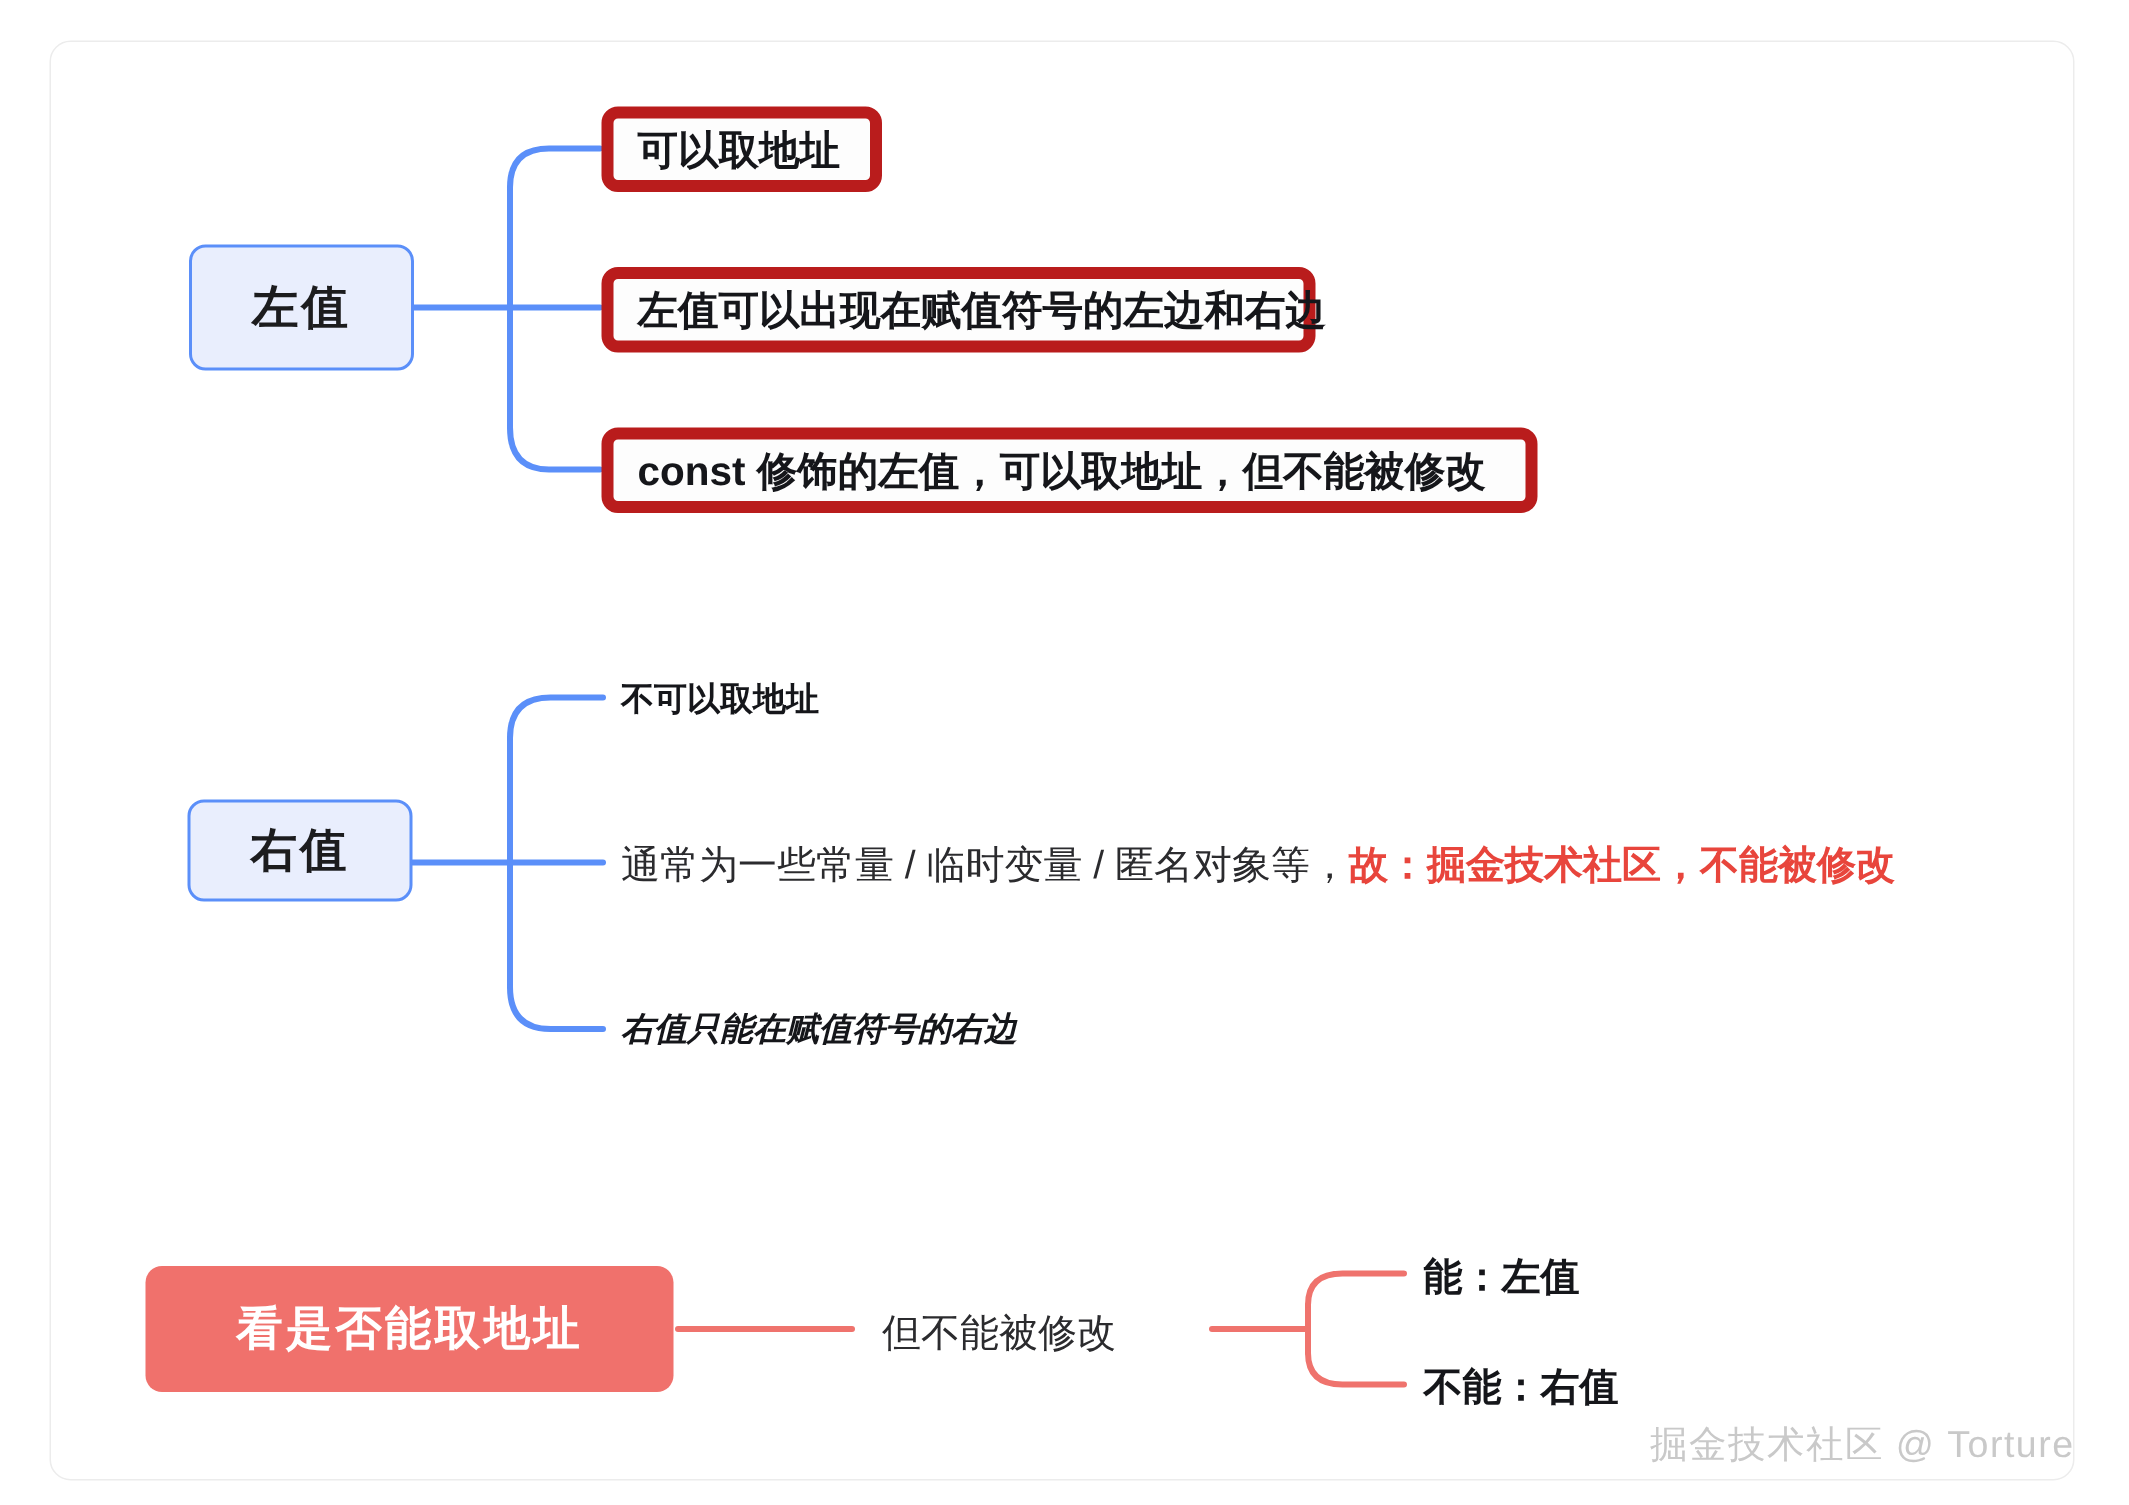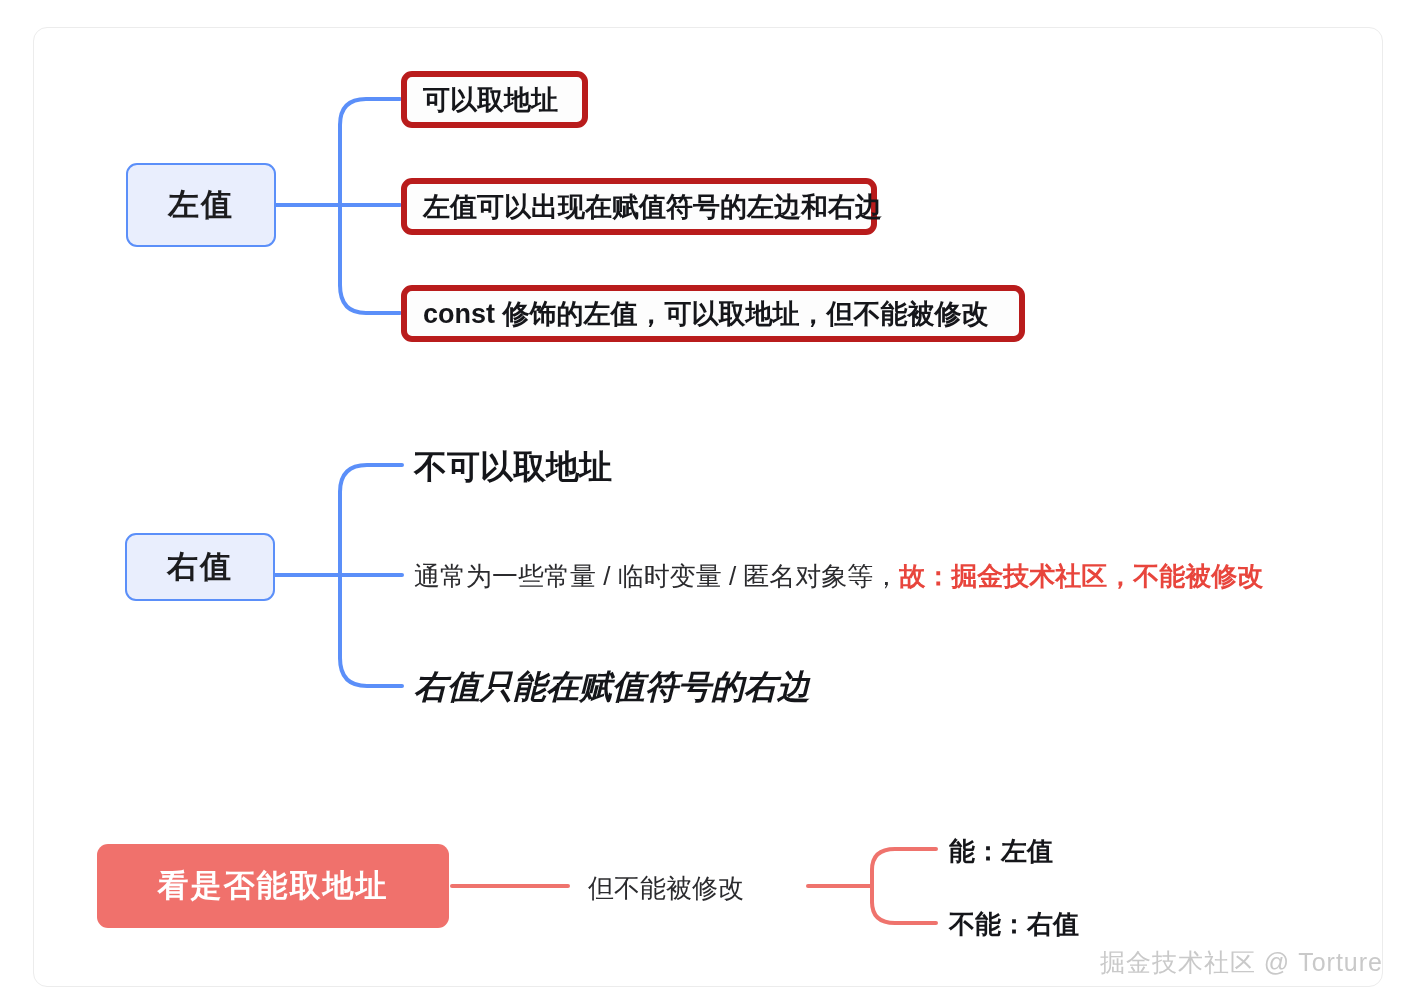--- a/index.html
+++ b/index.html
@@ -61,40 +61,40 @@
     border-radius: 11px;
     color: #ffffff;
     font-size: 31px;
   }
 
   
   .leaf-box {
     position: absolute;
     box-sizing: border-box;
     background: #fdfdfd;
-    border: 6px solid #b91c1c;
+    border: 8px solid #b91c1c;
     border-radius: 11px;
     display: flex;
     align-items: center;
     padding: 0 16px;
     color: #15161a;
     font-size: 27px;
     font-weight: bold;
     white-space: nowrap;
   }
 
   
   .leaf-text {
     position: absolute;
     white-space: nowrap;
     color: #15161a;
     line-height: 1;
     transform: translateY(-50%);
   }
-  .leaf-text.bold  { font-weight: bold;  font-size: 33px; }
+  .leaf-text.bold  { font-weight: bold;  font-size: 22px; }
   .leaf-text.plain { font-weight: normal; font-size: 26px; color: #2b2b2e; }
   .leaf-text .accent {
     color: #e8453c;
     font-weight: bold;
   }
   .leaf-text.small-bold { font-weight: bold; font-size: 26px; text-align: right; }
 
   
   #watermark {
     position: absolute;

